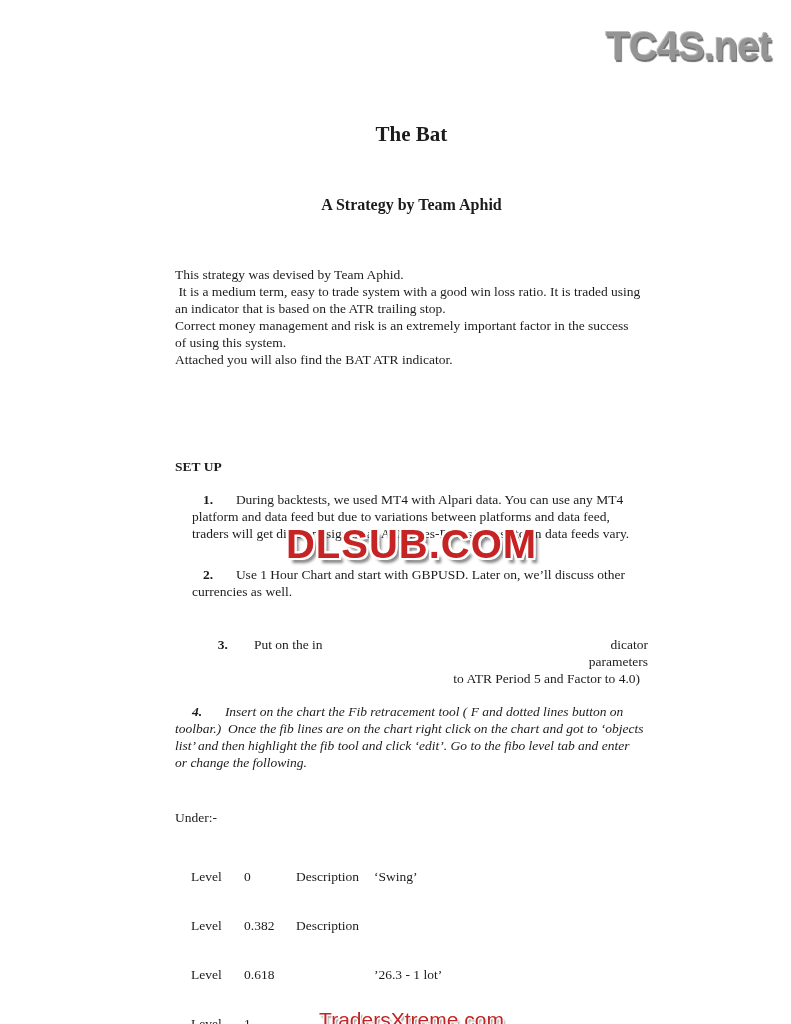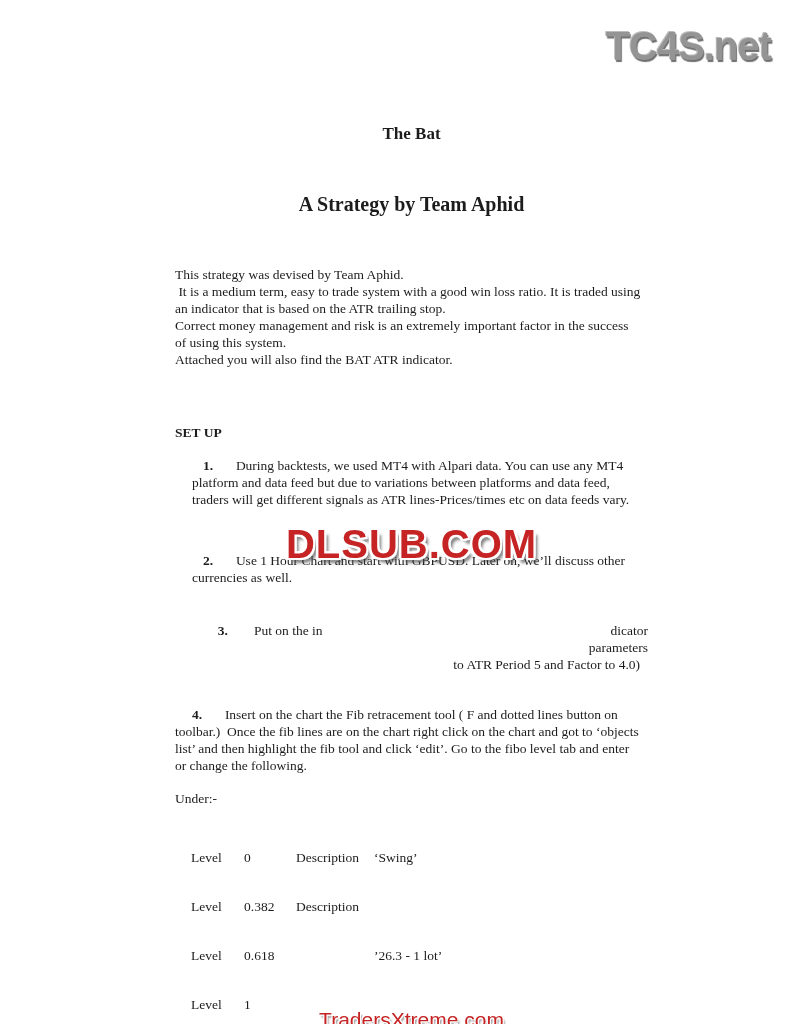--- a/index.html
+++ b/index.html
@@ -10,34 +10,34 @@
     margin:0 auto;
     background:#ffffff;
     overflow:hidden;
     font-family:"Liberation Serif", serif;
     font-size:13.5px;
     line-height:17px;
     color:#1c1c1c;
   }
   .content { position:absolute; left:143px; width:505px; top:0; }
 
-  .doc-title   { margin-top:89px; text-align:center; font-weight:bold; font-size:17px; line-height:26px; }
-  .doc-subtitle{ margin-top:32px; text-align:center; font-weight:bold; font-size:20px; line-height:19px; }
+  .doc-title   { margin-top:89px; text-align:center; font-weight:bold; font-size:21px; line-height:26px; }
+  .doc-subtitle{ margin-top:32px; text-align:center; font-weight:bold; font-size:16px; line-height:19px; }
   .intro  { margin-top:36px; white-space:pre-wrap; }
-  .setup-heading { margin-top:40px; font-weight:bold; }
+  .setup-heading { margin-top:74px; font-weight:bold; }
 
   .para { white-space:pre-wrap; }
   .num  { font-weight:bold; }
   .item1 { margin-left:17px; text-indent:3px; }
-  .item2 { margin-top:28px; margin-left:17px; text-indent:3px; }
+  .item2 { margin-top:8px; margin-left:17px; text-indent:3px; }
   .item3 { margin-top:17px; text-indent:15px;text-align:right; }
-  .item4 { margin-top:17px; text-indent:9px; }
+  .item4 { margin-top:0; text-indent:9px;font-style:italic; }
   .wm-gap { display:inline-block; width:272px; height:1px; }
 
-  .under { }
+  .under { margin-top:22px; }
   .levels { margin-top:10px; }
   .level-row { display:grid; grid-template-columns:53px 52px 78px 1fr; }
   .lvl { white-space:pre-wrap; }
 
   
   .tc4s {
     position:absolute; top:2px; right:28px;
     font-family:"Liberation Sans", sans-serif;
     font-weight:bold; font-size:40px; line-height:40px; letter-spacing:-1px;
     color:#949494;

